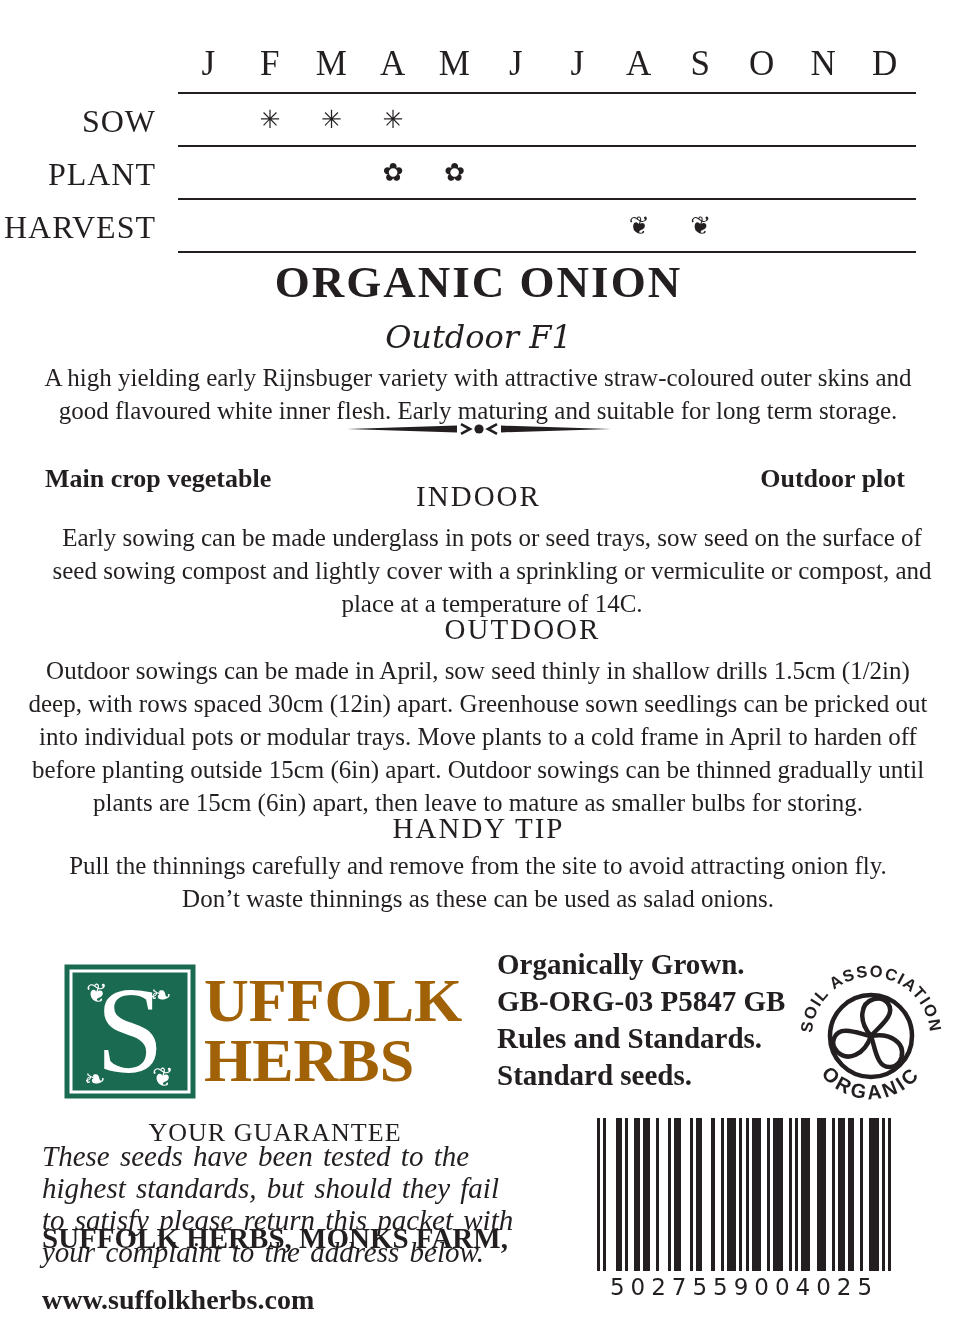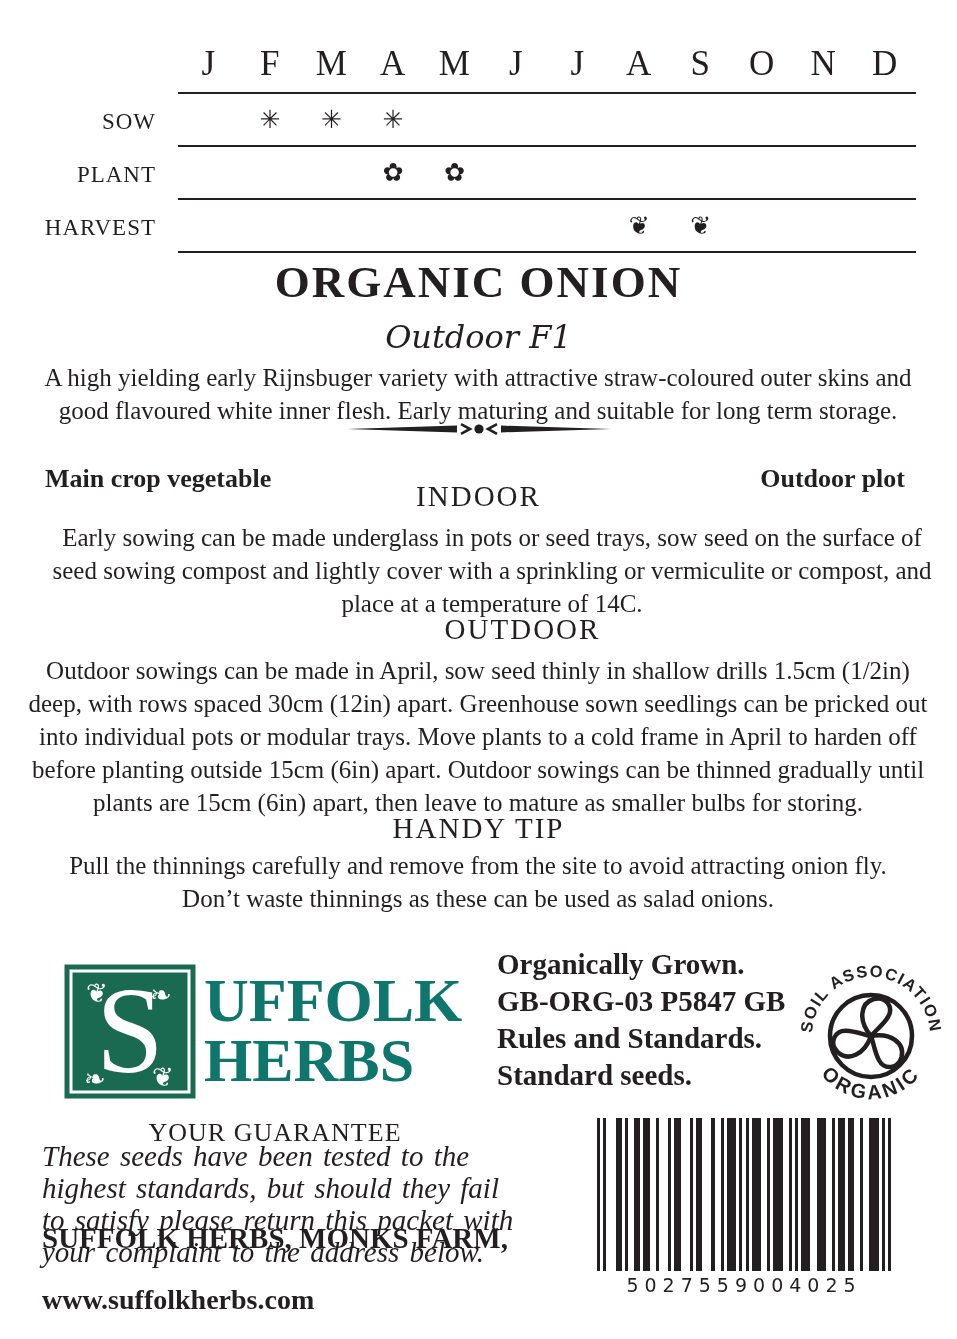--- a/index.html
+++ b/index.html
@@ -5,21 +5,21 @@
   html,body{margin:0;padding:0;background:#e8e8e8;}
   .packet{
     position:relative;width:957px;height:1339px;margin:0 auto;
     background:#ffffff;color:#231f20;overflow:hidden;
     font-family:"Liberation Serif",serif;
   }
   
   .calendar{position:absolute;top:44px;left:28px;width:888px;}
   .cal-row{display:flex;align-items:flex-end;}
   .cal-label{width:150px;text-align:right;padding-right:22px;box-sizing:border-box;
-    font-size:23px;letter-spacing:1px;}
+    font-size:32px;letter-spacing:1px;}
   .cal-cells{flex:1;display:flex;border-bottom:2px solid #231f20;}
   .cal-cell{flex:1;text-align:center;}
   .cal-header .cal-cells{padding-bottom:8px;}
   .cal-header .cal-cell{font-size:35px;letter-spacing:1px;}
   .cal-data .cal-label,.cal-data .cal-cells{height:51px;}
   .cal-data .cal-label{display:flex;align-items:center;justify-content:flex-end;}
   .cal-data .cal-cells{align-items:center;}
   .cal-cell.sym{font-family:"DejaVu Sans",sans-serif;font-size:25px;line-height:51px;}
   
   .title{position:absolute;top:256px;left:0;width:100%;text-align:center;
@@ -35,39 +35,39 @@
   .sec-head{position:absolute;left:0;width:100%;text-align:center;
     font-size:29px;letter-spacing:2px;}
   .sec-body{position:absolute;text-align:center;font-size:25px;line-height:33px;}
   #indoor-head{top:480px;} #indoor-body{top:521px;left:47px;width:890px;}
   #outdoor-head{top:613px;margin-left:44px;} #outdoor-body{top:654px;left:23px;width:910px;}
   #handy-head{top:812px;} #handy-body{top:849px;left:58px;width:840px;}
   
   .logo-block{position:absolute;top:962px;left:62px;display:flex;}
   .logo-text{margin-left:6px;margin-top:8px;font-weight:bold;line-height:60px;
     font-size:62px;letter-spacing:0px;}
-  .green{color:#0f766e;}
+  .green{color:#a16207;}
   .organic-info{position:absolute;top:946px;left:497px;font-weight:bold;
     font-size:29px;line-height:37px;}
   .soil-logo{position:absolute;top:963px;left:798px;}
   
   .guar-head{position:absolute;top:1118px;left:40px;width:470px;text-align:center;
     font-size:26px;letter-spacing:1px;}
   .guar-body{position:absolute;top:1140px;left:42px;width:478px;
     font-style:italic;font-size:29px;line-height:32px;word-spacing:3px;}
   .address{position:absolute;top:1222px;left:42px;font-weight:bold;
     font-size:29px;line-height:33px;}
   .website{position:absolute;top:1284px;left:42px;font-weight:bold;font-size:28px;}
   
   .barcode{position:absolute;top:1118px;left:597px;width:294px;}
   .bars{display:flex;height:153px;}
   .bars div{height:100%;}
   .bar{background:#231f20;}
   .barcode-number{margin-top:3px;text-align:center;
-    font-family:"DejaVu Sans",sans-serif;font-size:19px;letter-spacing:6px;}
+    font-family:"DejaVu Sans",sans-serif;font-size:23px;letter-spacing:6px;}
 </style>
 </head>
 <body>
 
 <div class="packet">
 
   <div class="calendar">
     <div class="cal-row cal-header">
       <div class="cal-label"></div>
       <div class="cal-cells">

